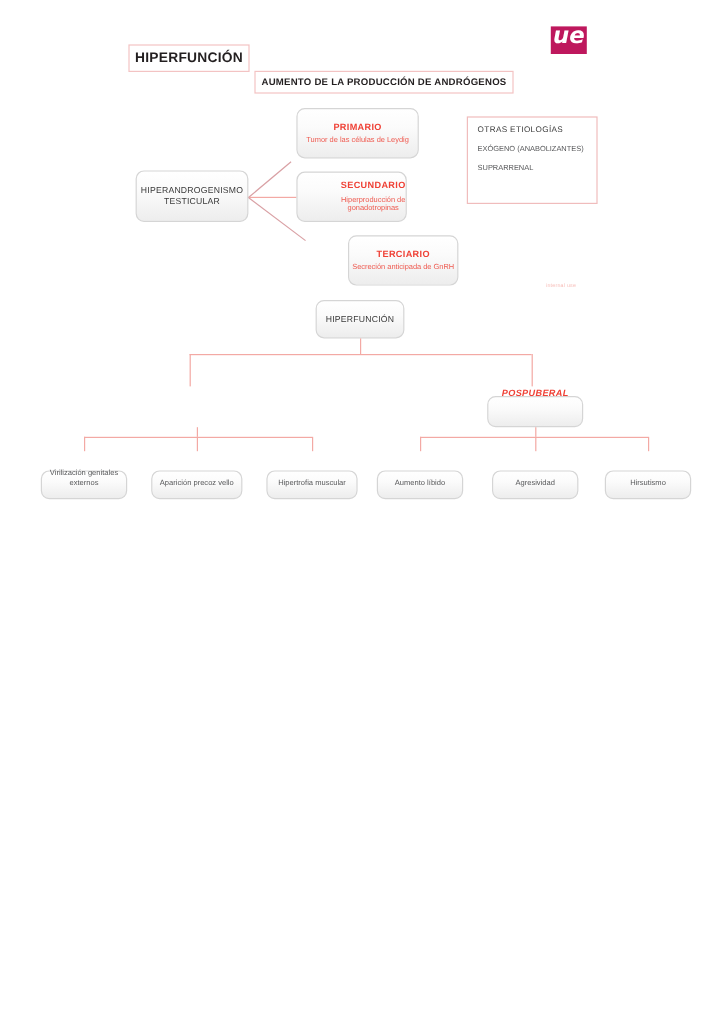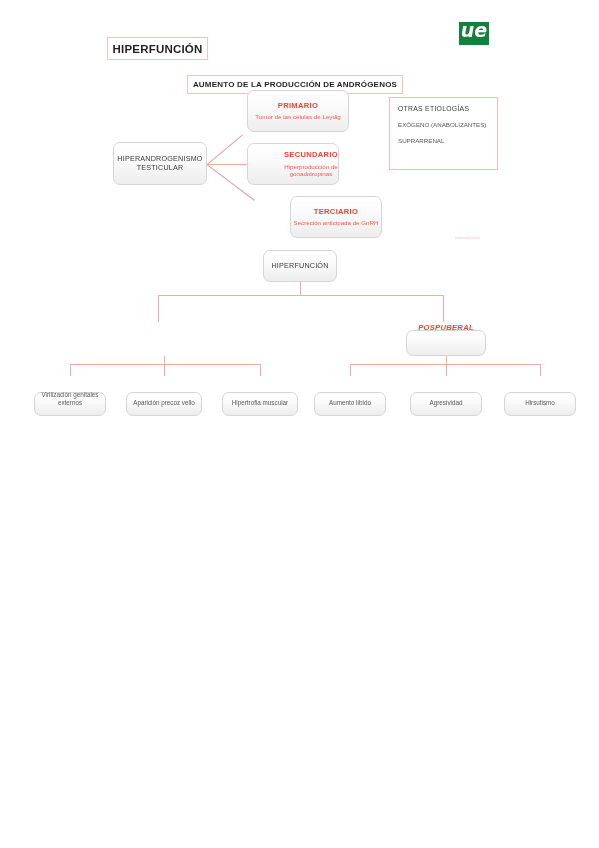--- a/index.html
+++ b/index.html
@@ -10,26 +10,26 @@
   }
   .stage{position:absolute;left:0;top:0;width:599px;height:848px;}
 
   
   .hdr-box{
     position:absolute;background:#ffffff;border:1px solid #f3c3c3;
     display:flex;align-items:center;justify-content:center;
     color:#231f20;font-weight:bold;letter-spacing:.2px;
   }
   #hdr-main{left:107px;top:37px;width:99px;height:21px;font-size:11.5px;}
-  #hdr-sub{left:187px;top:59px;width:214px;height:17px;font-size:8px;margin-top:16px;}
+  #hdr-sub{left:212px;top:59px;width:214px;height:17px;font-size:8px;}
 
   
   .logo{
     position:absolute;left:459px;top:22px;width:30px;height:23px;
-    background:#15803d;overflow:hidden;
+    background:#be185d;overflow:hidden;
   }
   .logo-glyph{
     position:absolute;left:0;top:-7px;width:30px;height:30px;
     color:#ffffff;font-size:19px;font-weight:bold;font-style:italic;
     display:flex;align-items:center;justify-content:center;
     font-family:"DejaVu Sans", sans-serif;line-height:1;
   }
 
   
   .node{

